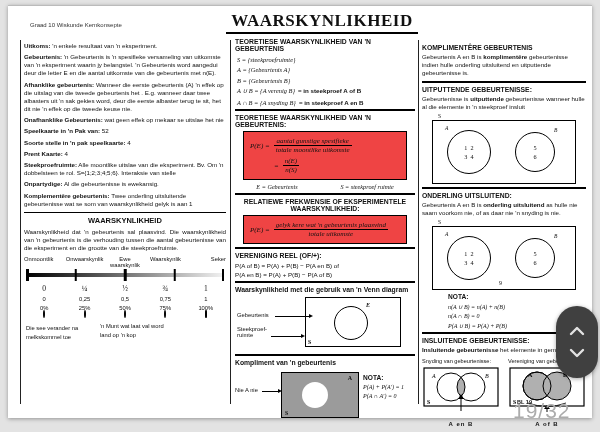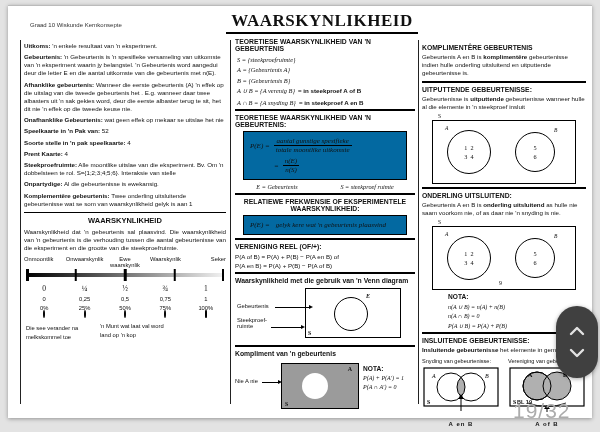--- a/index.html
+++ b/index.html
@@ -46,21 +46,21 @@
   .p100{background:#111}
   .captions{position:relative;height:22px;font-size:5.8px;margin-top:5px;}
   .cap1{position:absolute;left:2px;top:2px;width:66px;line-height:1.5;}
   .cap2{position:absolute;left:76px;top:0;width:66px;line-height:1.5;}
 
   .mhr{border:none;border-top:2px solid #000;margin:3px 0;}
   .mh{font-size:6.8px;font-weight:bold;margin:2px 0;}
   .mh-c{text-align:center;margin:2px 6px;}
   .setline{font-family:"Liberation Serif",serif;font-style:italic;font-size:6.4px;margin:3.5px 0 3.5px 2px;}
   .setline .tail{font-family:"Liberation Sans",sans-serif;font-style:normal;font-weight:bold;font-size:6.2px;margin-left:3px;}
-  .fbox{border:1.2px solid #000;background:#0369a1;margin:3px 8px;padding:5px 6px;
+  .fbox{border:1.2px solid #000;background:#ef4444;margin:3px 8px;padding:5px 6px;
     font-family:"Liberation Serif",serif;font-style:italic;font-size:7px;}
   .frow{display:flex;align-items:center;gap:4px;}
   .frow2{margin-left:24px;margin-top:3px;}
   .frac{display:inline-block;text-align:center;}
   .frac .num{display:block;padding:0 2px;}
   .frac .den{display:block;border-top:1px solid #000;padding:0 2px;}
   .legend{display:flex;justify-content:space-around;font-family:"Liberation Serif",serif;
     font-style:italic;font-size:6.2px;margin:3px 0;}
   .rule-line{font-size:6.2px;margin:2.5px 0;}
 
@@ -217,20 +217,21 @@
     <hr class="mhr">
     <div class="mh mh-c">
       <div>RELATIEWE FREKWENSIE OF EKSPERIMENTELE</div>
       <div>WAARSKYNLIKHEID:</div>
     </div>
     <div class="fbox">
       <div class="frow">
         <span>P(E) =</span>
         <span class="frac">
             <span class="num">gelyk kere wat 'n gebeurtenis plaasvind</span>
+            <span class="den">totale uitkomste</span>
           </span>
       </div>
     </div>
 
     <hr class="mhr">
     <div class="mh">VERENIGING REEL (OF/+):</div>
     <div class="rule-line">P(A of B) = P(A) + P(B) − P(A en B) of</div>
     <div class="rule-line">P(A en B) = P(A) + P(B) − P(A of B)</div>
 
     <hr class="mhr">

